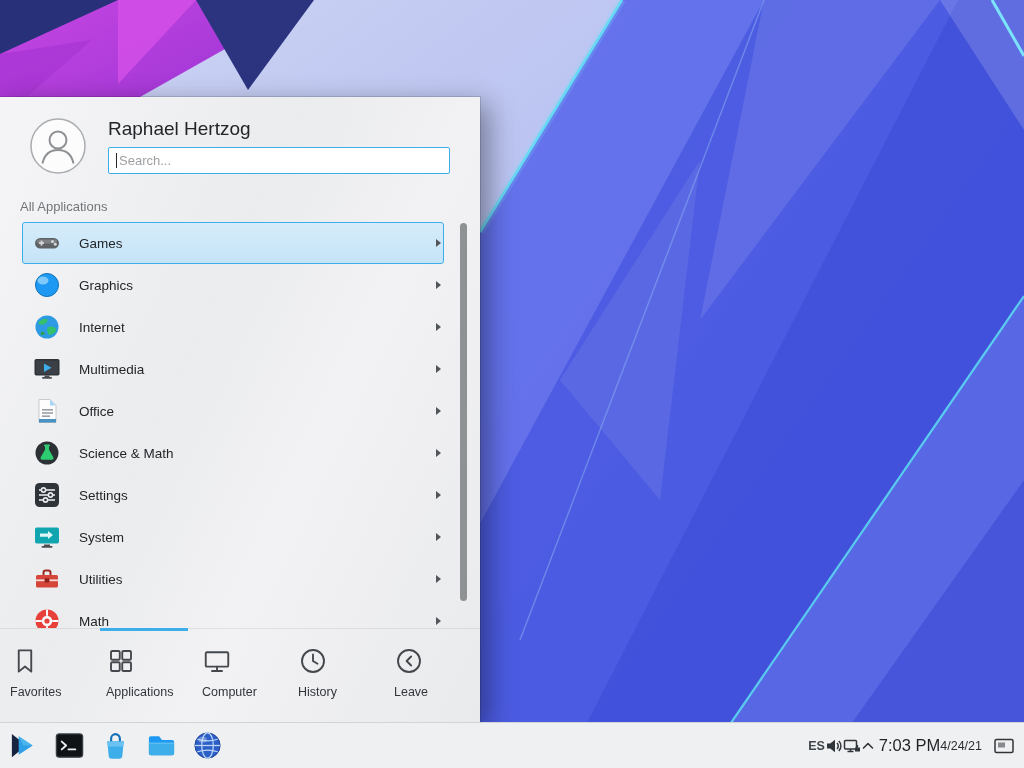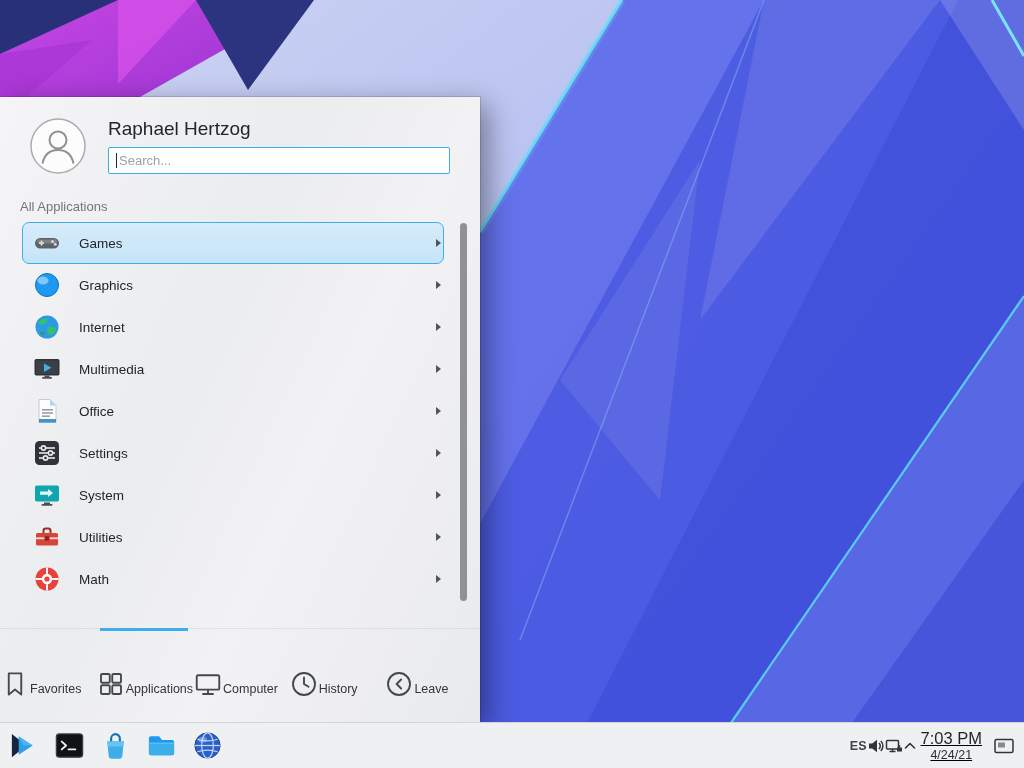--- a/index.html
+++ b/index.html
@@ -29,53 +29,53 @@
   .text-caret { position:absolute; left:8px; top:6px; width:1px; height:15px; background:#232629; }
 
   .section-label { position:absolute; left:20px; top:102px; font-size:13px; color:#72767a; }
 
   .cat-list { position:absolute; left:0; top:125px; width:480px; height:406px; overflow:hidden; }
   .cat-row {
     height:42px; margin:0 36px 0 22px; padding-left:10px;
     display:flex; align-items:center;
     border:1px solid transparent; border-radius:3px; cursor:pointer;
   }
-  .cat-row.selected { background:linear-gradient(180deg,#d6ecfa,#c5e4f8); border-color:#3daee9;border-radius:7px; }
+  .cat-row.selected { background:linear-gradient(180deg,#d6ecfa,#c5e4f8); border-color:#3daee9; }
   .cat-icon { width:28px; height:28px; margin-right:18px; flex:0 0 auto; }
   .cat-icon svg { width:28px; height:28px; display:block; }
   .cat-label { font-size:13.5px; color:#232629; flex:1; }
   .cat-arrow {
     width:0; height:0; margin-right:2px;
     border-left:5px solid #51565a; border-top:4.5px solid transparent; border-bottom:4.5px solid transparent;
   }
   .scrollbar { position:absolute; right:13px; top:1px; width:7px; height:378px; background:#8f9294; border-radius:3.5px; cursor:pointer; }
 
   .tabbar { position:absolute; left:0; bottom:0; width:480px; height:94px; display:flex; border-top:1px solid rgba(0,0,0,.07); }
-  .tab { flex:1; position:relative; display:flex; align-items:center; padding-top:17px; cursor:pointer; }
+  .tab { flex:1; position:relative; display:flex; flex-direction:column; align-items:flex-start; padding-top:17px; cursor:pointer;margin-left:10px; }
   .tab-icon { width:30px; height:30px; }
   .tab-icon svg { width:30px; height:30px; display:block; }
   .tab-label { margin-top:9px; font-size:12.5px; color:#32363a; }
   .tab-indicator { position:absolute; left:100px; top:-1px; width:88px; height:3px; background:#3daee9; }
 
   
   #taskbar {
     position:absolute; left:0; bottom:0; width:1024px; height:46px;
     background:#eff0f1; border-top:1px solid #d2d5d7;
     display:flex; align-items:center;
   }
   .tb-left { display:flex; align-items:center; gap:15px; padding-left:8px; }
   .tb-app { width:31px; height:31px; cursor:pointer; }
   .tb-app svg { width:31px; height:31px; display:block; }
   .tb-right { margin-left:auto; display:flex; align-items:center; padding-right:8px; }
   .kbd-layout { font-size:12.5px; font-weight:bold; color:#3f444a; cursor:pointer; }
   .tray-icon { width:18px; height:18px; cursor:pointer; }
   .tray-icon svg { width:18px; height:18px; display:block; }
   .caret-icon { width:14px; height:14px; cursor:pointer; }
   .caret-icon svg { width:14px; height:14px; display:block; }
-  .clock { display:flex; flex-direction:column; align-items:center; line-height:1.12; margin:0 4px; cursor:pointer;text-decoration:underline; }
+  .clock { display:flex; flex-direction:row; align-items:center; line-height:1.12; margin:0 4px; cursor:pointer; }
   .clock-time { font-size:16.5px; color:#1f2327; }
   .clock-date { font-size:12.5px; color:#2a2e32; }
   .show-desktop { width:24px; height:24px; margin-left:6px; cursor:pointer; }
   .show-desktop svg { width:24px; height:24px; display:block; }
 </style>
 </head>
 <body>
 
 <div id="desktop">
 
@@ -198,20 +198,31 @@
               <rect x="9" y="12" width="11" height="1.6" fill="#9aa0a5"></rect>
               <rect x="9" y="15.2" width="11" height="1.6" fill="#9aa0a5"></rect>
               <rect x="9" y="18.4" width="8" height="1.6" fill="#9aa0a5"></rect>
               <rect x="6" y="22" width="17" height="3.5" fill="#2980b9" opacity=".85"></rect>
             </svg>
         </span>
         <span class="cat-label">Office</span>
         <span class="cat-arrow"></span>
       </div>
 
+      <div class="cat-row">
+        <span class="cat-icon">
+          <svg viewBox="0 0 28 28">
+              <circle cx="14" cy="14" r="11.5" fill="#2c3136"></circle>
+              <path d="M12 6.5 H16 V10.7 L20.3 18.3 A1.6 1.6 0 0 1 18.9 20.7 H9.1 A1.6 1.6 0 0 1 7.7 18.3 L12 10.7 Z" fill="#2ecc71"></path>
+              <rect x="11" y="5.5" width="6" height="1.8" rx=".9" fill="#2ecc71"></rect>
+            </svg>
+        </span>
+        <span class="cat-label">Science &amp; Math</span>
+        <span class="cat-arrow"></span>
+      </div>
 
       <div class="cat-row">
         <span class="cat-icon">
           <svg viewBox="0 0 28 28">
               <rect x="2" y="2" width="24" height="24" rx="4.5" fill="#2f343a"></rect>
               <g stroke="#e8eaec" stroke-width="1.6">
                 <line x1="6" y1="9" x2="22" y2="9"></line>
                 <line x1="6" y1="14" x2="22" y2="14"></line>
                 <line x1="6" y1="19" x2="22" y2="19"></line>
               </g>

